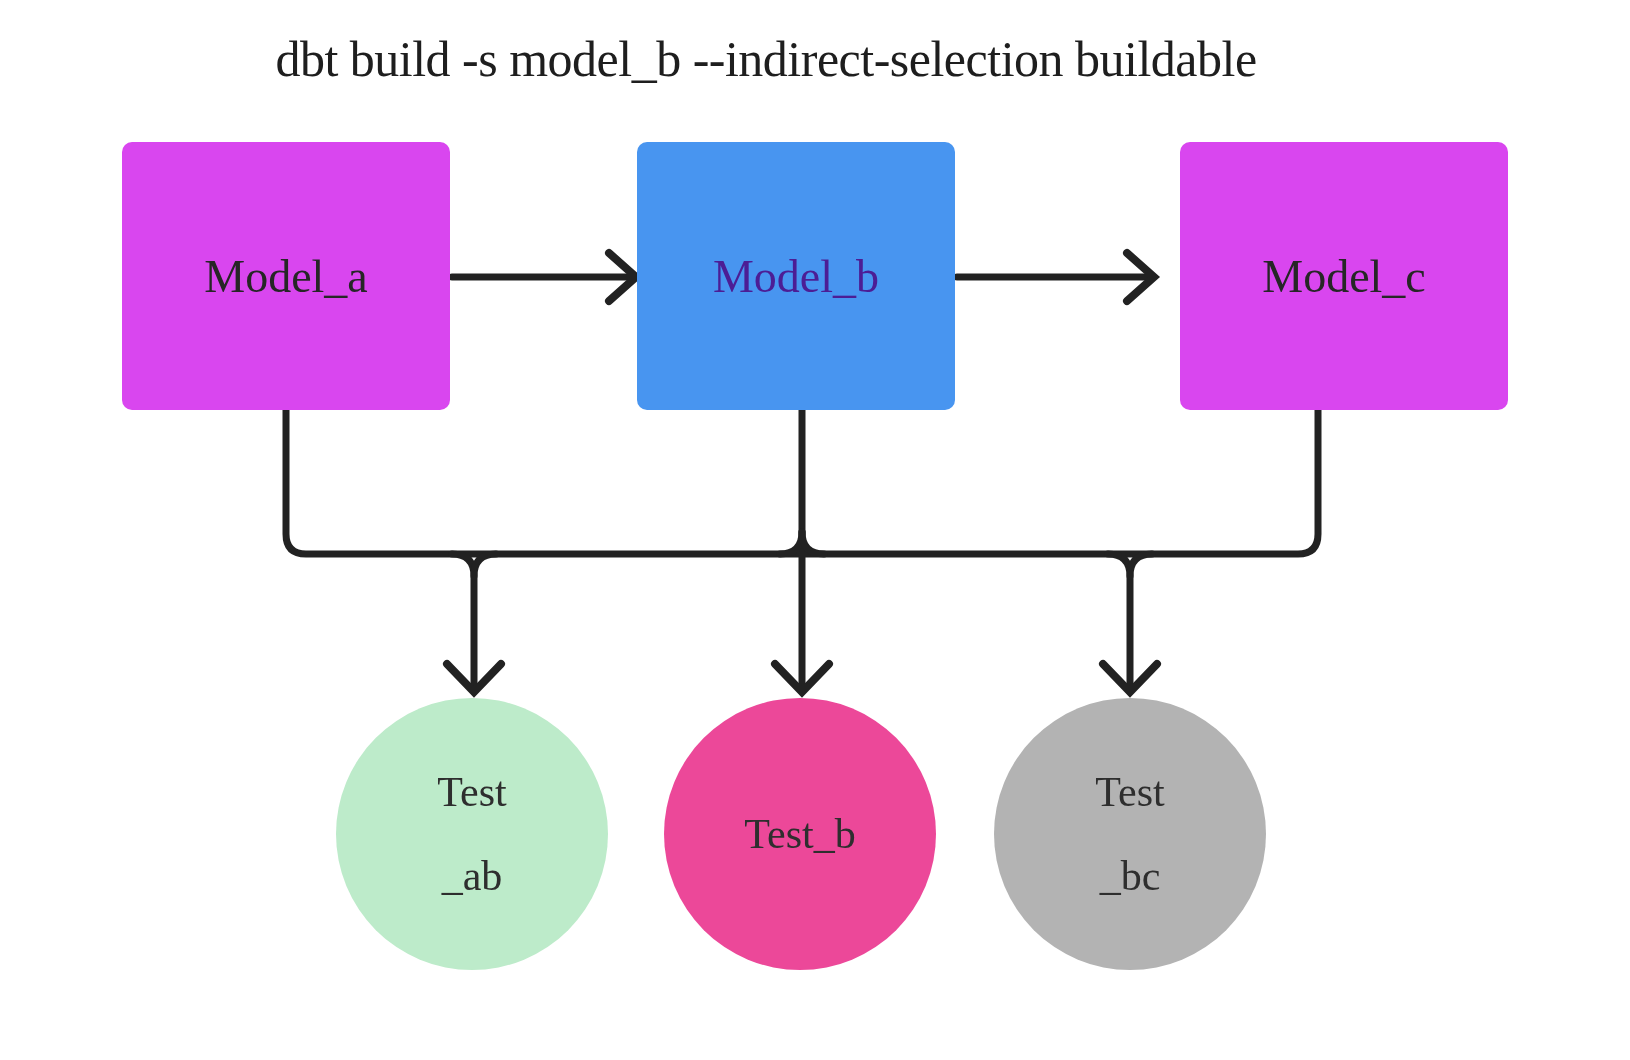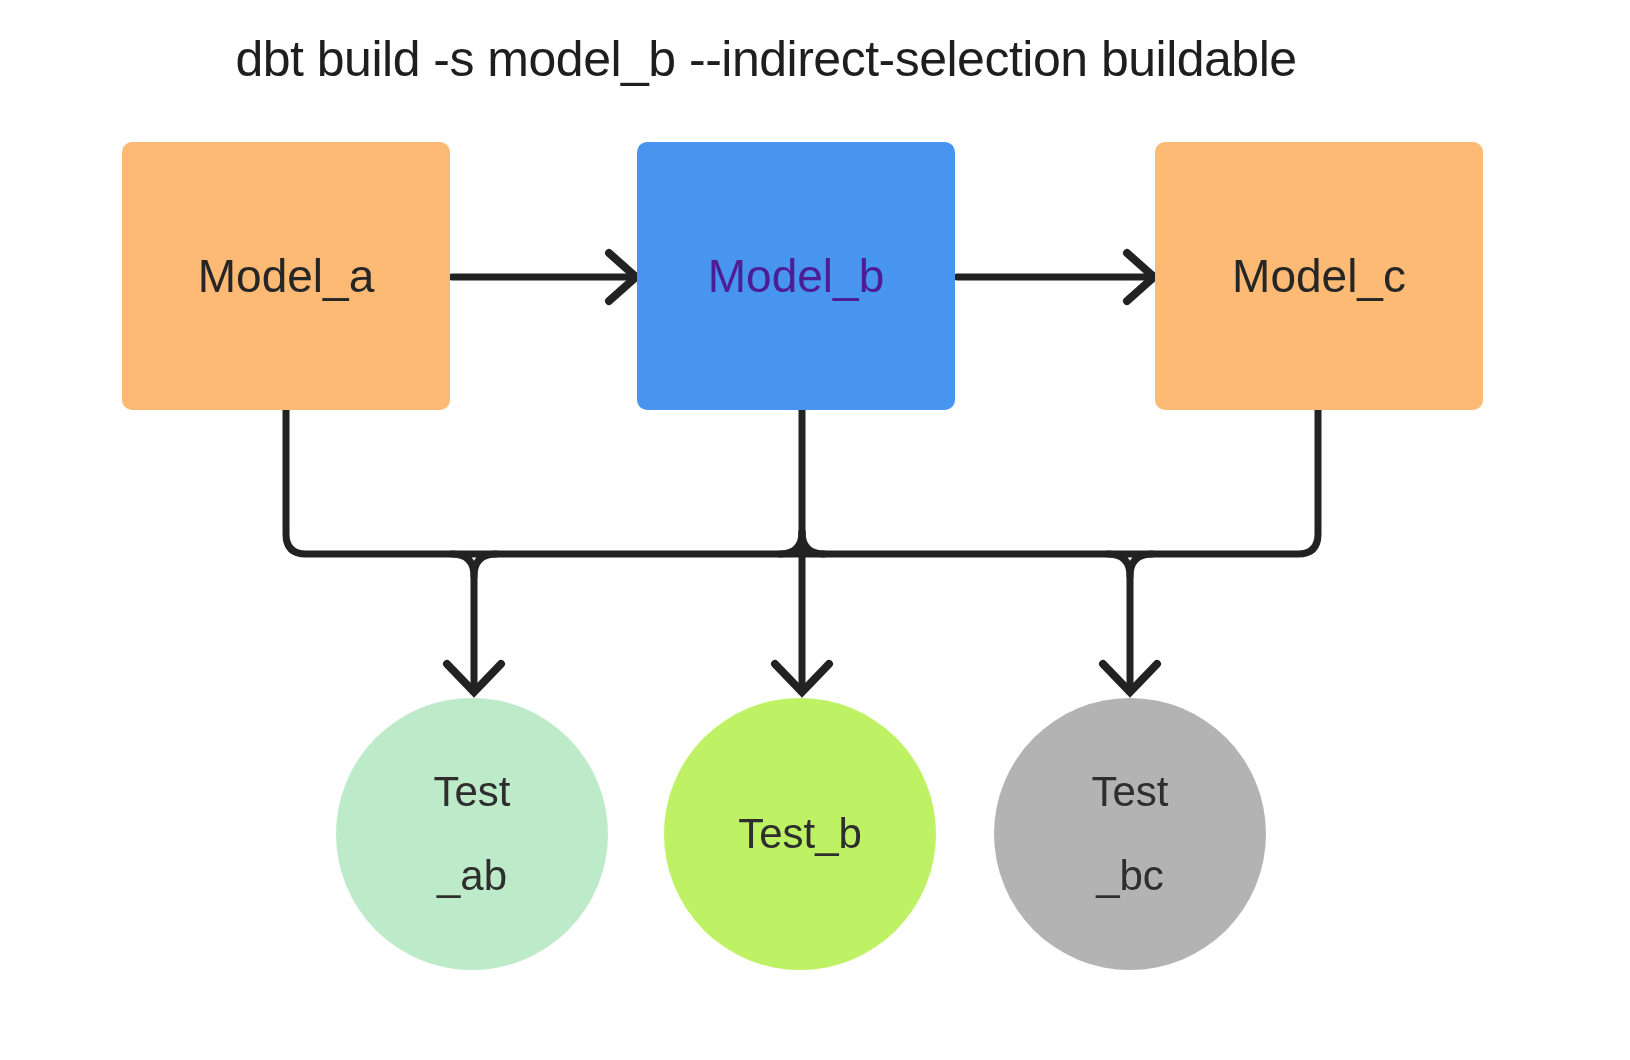--- a/index.html
+++ b/index.html
@@ -1,20 +1,20 @@
 <!DOCTYPE html>
 <html><head>
 <meta charset="utf-8">
 <style>
   html,body{margin:0;padding:0;background:#ffffff;}
   #canvas{
     position:relative;
     width:1630px;height:1060px;
     background:#ffffff;
-    font-family:Liberation Sans, sans-serif;
+    font-family:Liberation Serif, serif;
     overflow:hidden;
     border-radius:20px;
   }
   .title{
     position:absolute;
     top:30px;left:766px;
     transform:translateX(-50%);
     white-space:nowrap;
     font-size:50px;
     font-weight:500;
@@ -26,32 +26,32 @@
     display:flex;align-items:center;justify-content:center;
     box-sizing:border-box;
     z-index:2;
   }
   .box{
     width:328px;height:268px;
     border-radius:10px;
     font-size:46px;
     color:#262626;
   }
-  .box.gray{background:#fdba74;}
+  .box.gray{background:#d946ef;}
   .box.blue{background:#4895F0;color:#4c1d95;}
   .circle{
     width:272px;height:272px;
     border-radius:50%;
     font-size:42px;
     color:#2e2e2e;
     text-align:center;
   }
   .circle .lines{line-height:84px;}
   .circle.green{background:#BDEBCA;}
-  .circle.yellow{background:#bef264;}
+  .circle.yellow{background:#ec4899;}
   .circle.grayc{background:#B3B3B3;}
   svg.wires{
     position:absolute;top:0;left:0;z-index:1;
   }
   svg.wires path{
     fill:none;
     stroke:#222222;
     stroke-width:7;
     stroke-linecap:round;
   }
@@ -104,21 +104,21 @@
   </svg>
 
   <div class="node box gray" style="left:122px;top:142px;">
     <span>Model_a</span>
   </div>
 
   <div class="node box blue" style="left:637px;top:142px;width:318px;">
     <span>Model_b</span>
   </div>
 
-  <div class="node box gray" style="left:1155px;top:142px;">
+  <div class="node box gray" style="left:1180px;top:142px;">
     <span>Model_c</span>
   </div>
 
   <div class="node circle green" style="left:336px;top:698px;">
     <div class="lines">
       <div>Test</div>
       <div>_ab</div>
     </div>
   </div>
 

